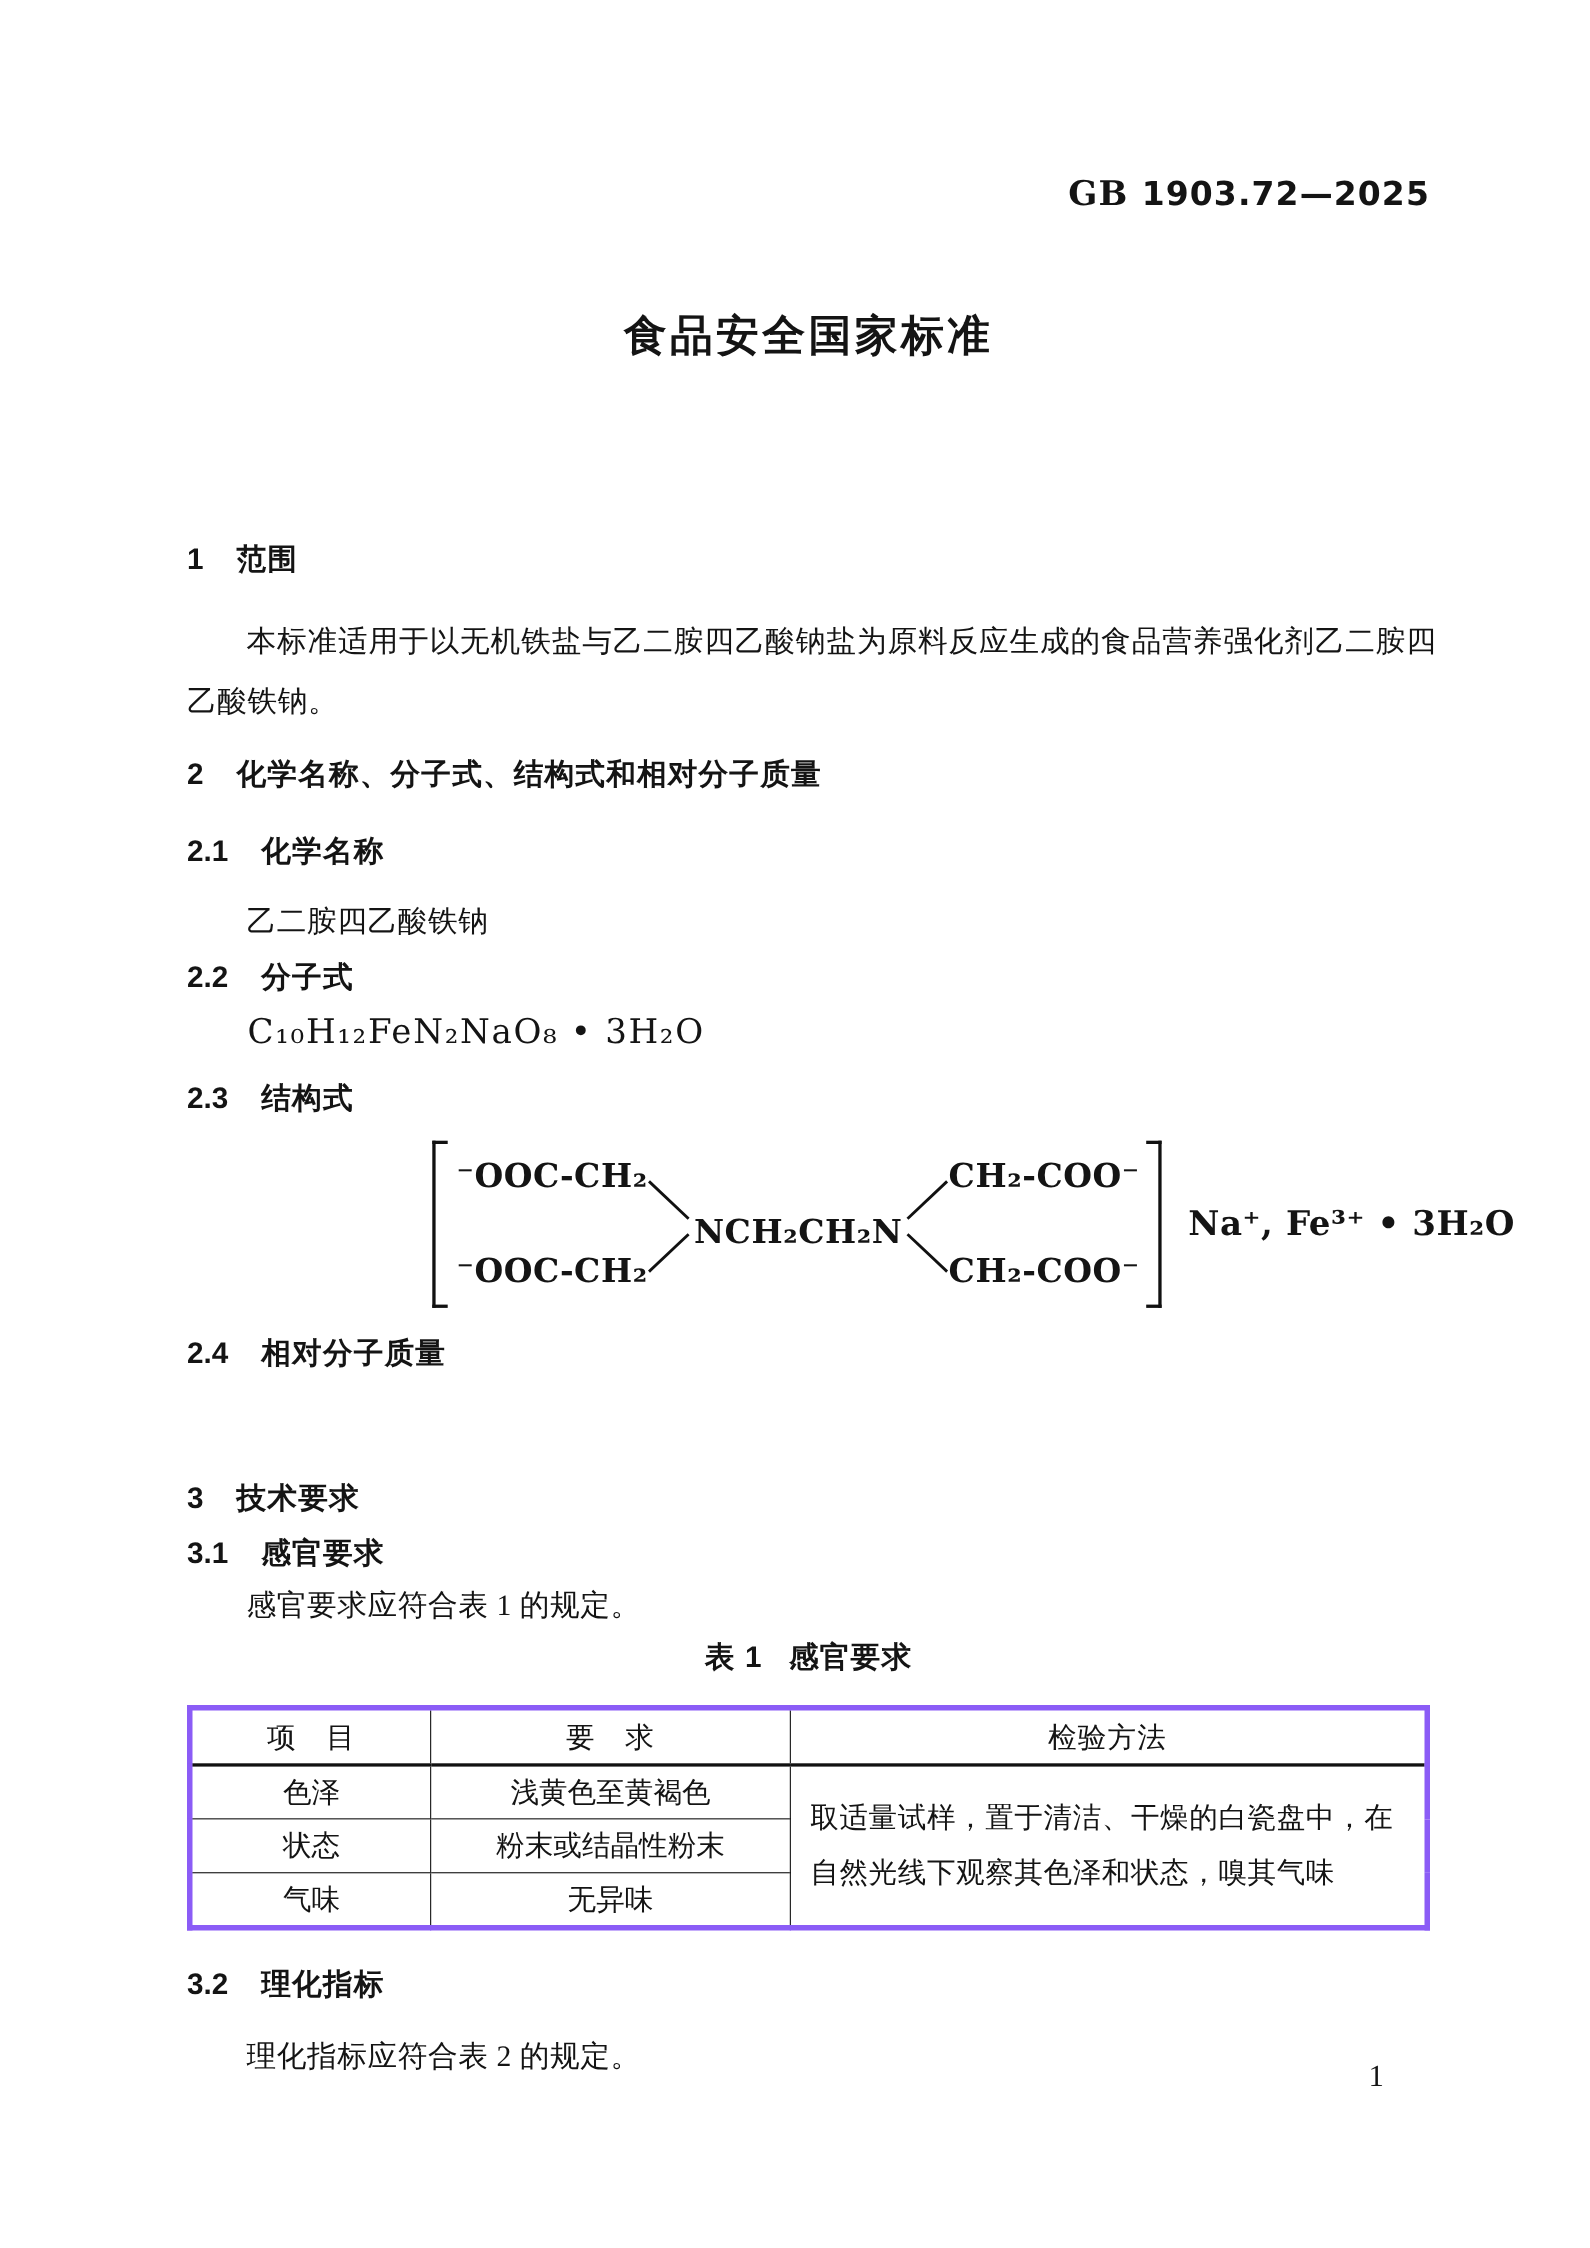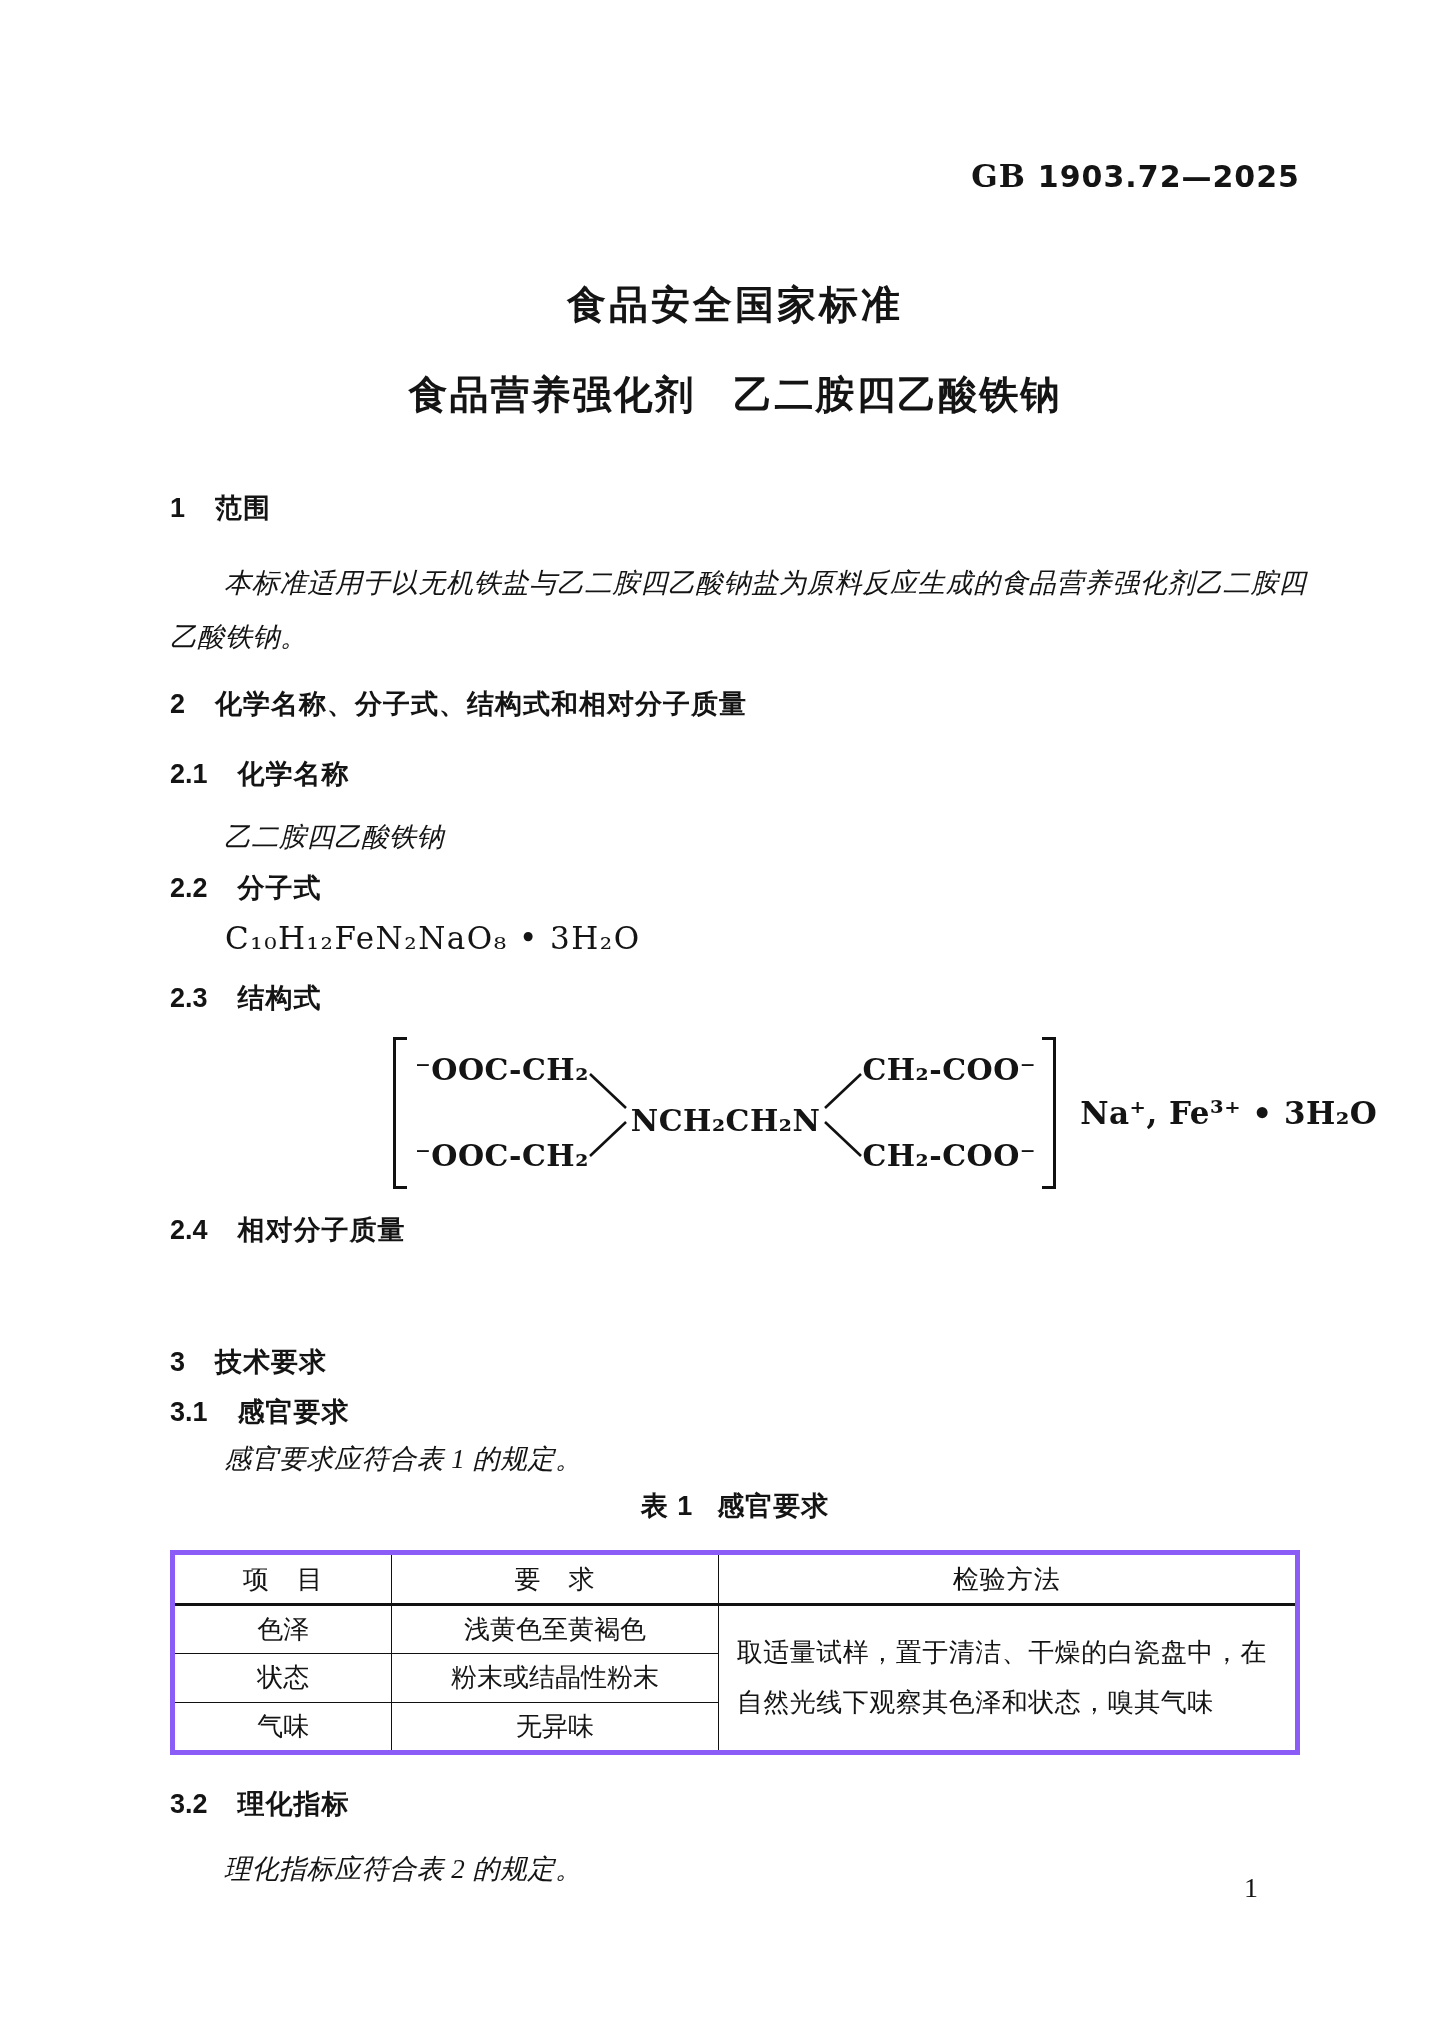--- a/index.html
+++ b/index.html
@@ -26,21 +26,21 @@
   .doc-title   { top:278px; text-align:center; font-weight:700; font-size:39px; letter-spacing:3px; }
   .doc-subtitle{ top:368px; text-align:center; font-weight:700; font-size:39px; letter-spacing:2px; }
   .doc-subtitle .part2 { margin-left:38px; }
 
   
   .h { font-weight:700; font-size:27px; letter-spacing:1px; }
   .h .num { display:inline-block; min-width:0; margin-right:30px; letter-spacing:0; }
 
   
   .body-text { font-size:27px; line-height:54px; letter-spacing:0.5px; }
-  .indent { text-indent:2em;font-style:italic; }
+  .indent { text-indent:2em; }
   .justify { text-align:justify; }
 
   
   .formula { font-family:"DejaVu Serif","Liberation Serif",serif; font-size:31px; letter-spacing:1.5px; padding-left:55px; }
 
   
   .structure { position:absolute; left:393px; top:1036px; height:154px; display:flex; align-items:center;
                font-family:"DejaVu Serif","Liberation Serif",serif; font-weight:700; font-size:30px; }
   .bracket { width:14px; height:152px; box-sizing:border-box; }
   .bracket.left  { border-left:3px solid #111; border-top:3px solid #111; border-bottom:3px solid #111; }
@@ -80,23 +80,20 @@
 </head>
 <body>
 
 <div class="page">
 
   <div class="abs doc-code">
     <span class="gb">GB</span><span class="num">1903.72—2025</span>
   </div>
 
   <div class="abs doc-title sans">食品安全国家标准</div>
-  <div class="abs doc-subtitle sans">
-    <span>食品营养强化剂</span><span class="part2">乙二胺四乙酸铁钠</span>
-  </div>
 
   <div class="abs h sans" style="top:490px">
     <span class="num">1</span><span>范围</span>
   </div>
   <div class="abs body-text serif indent justify" style="top:556px; width:1136px">本标准适用于以无机铁盐与乙二胺四乙酸钠盐为原料反应生成的食品营养强化剂乙二胺四乙酸铁钠。</div>
 
   <div class="abs h sans" style="top:686px">
     <span class="num">2</span><span>化学名称、分子式、结构式和相对分子质量</span>
   </div>
 

